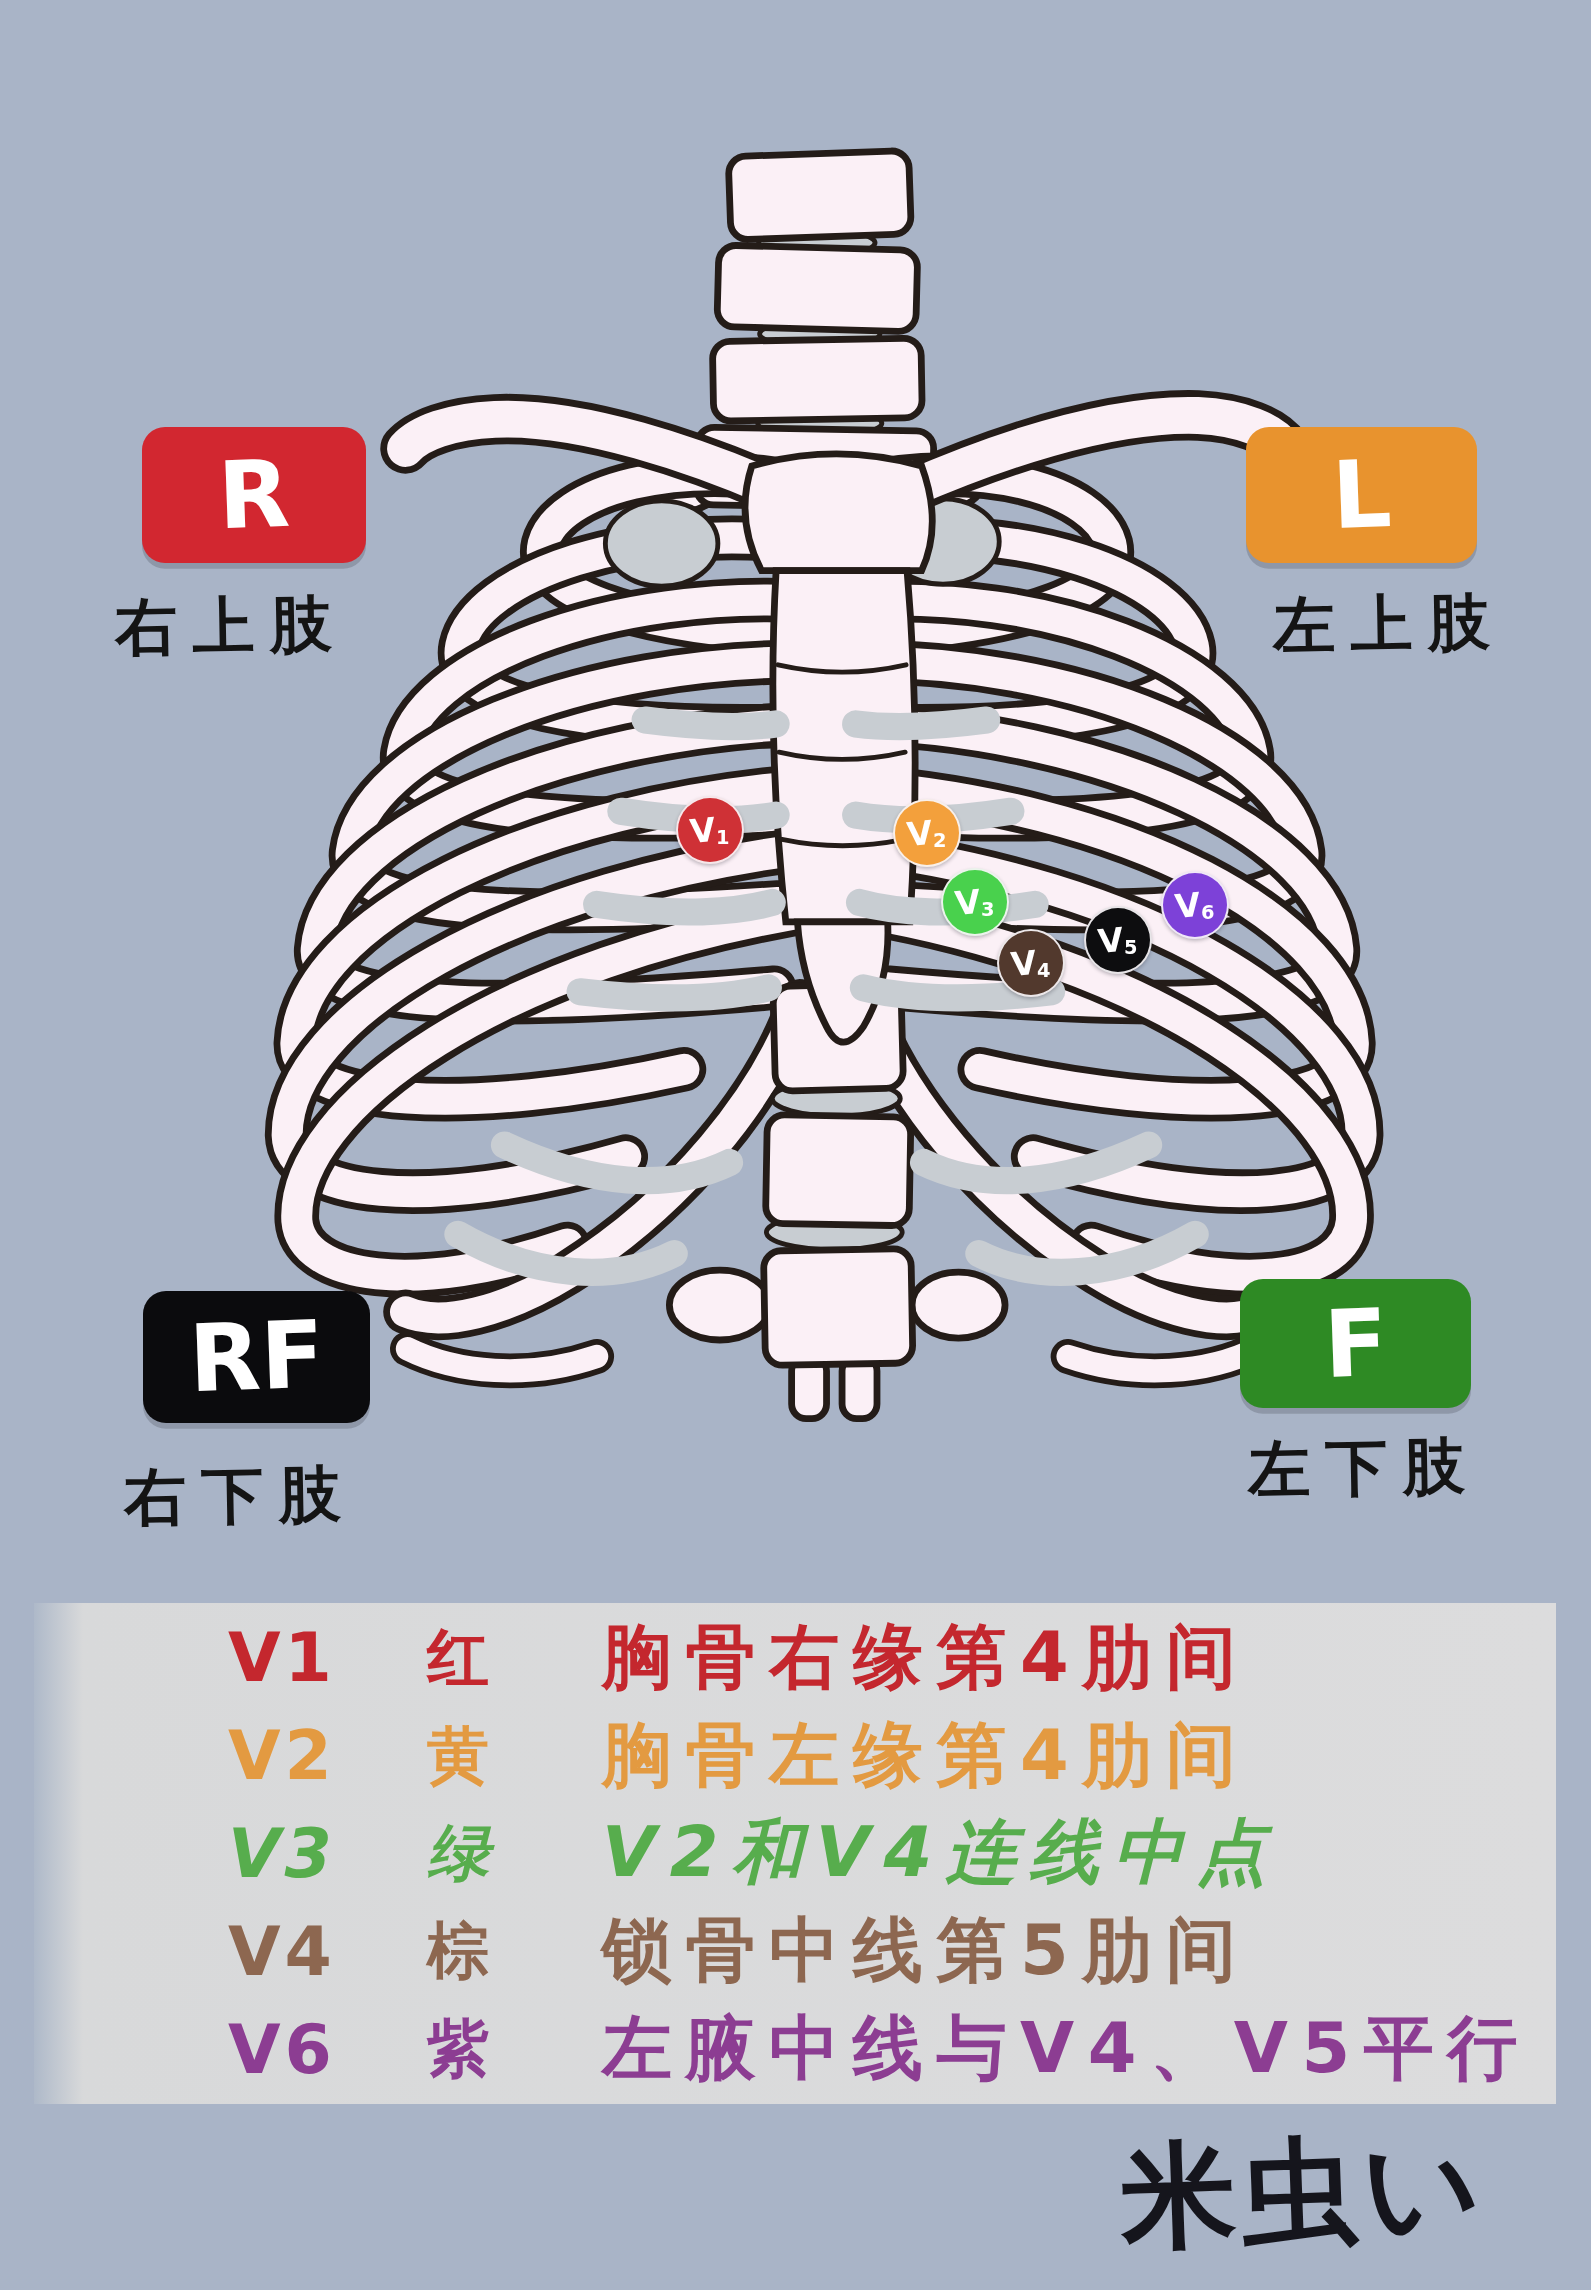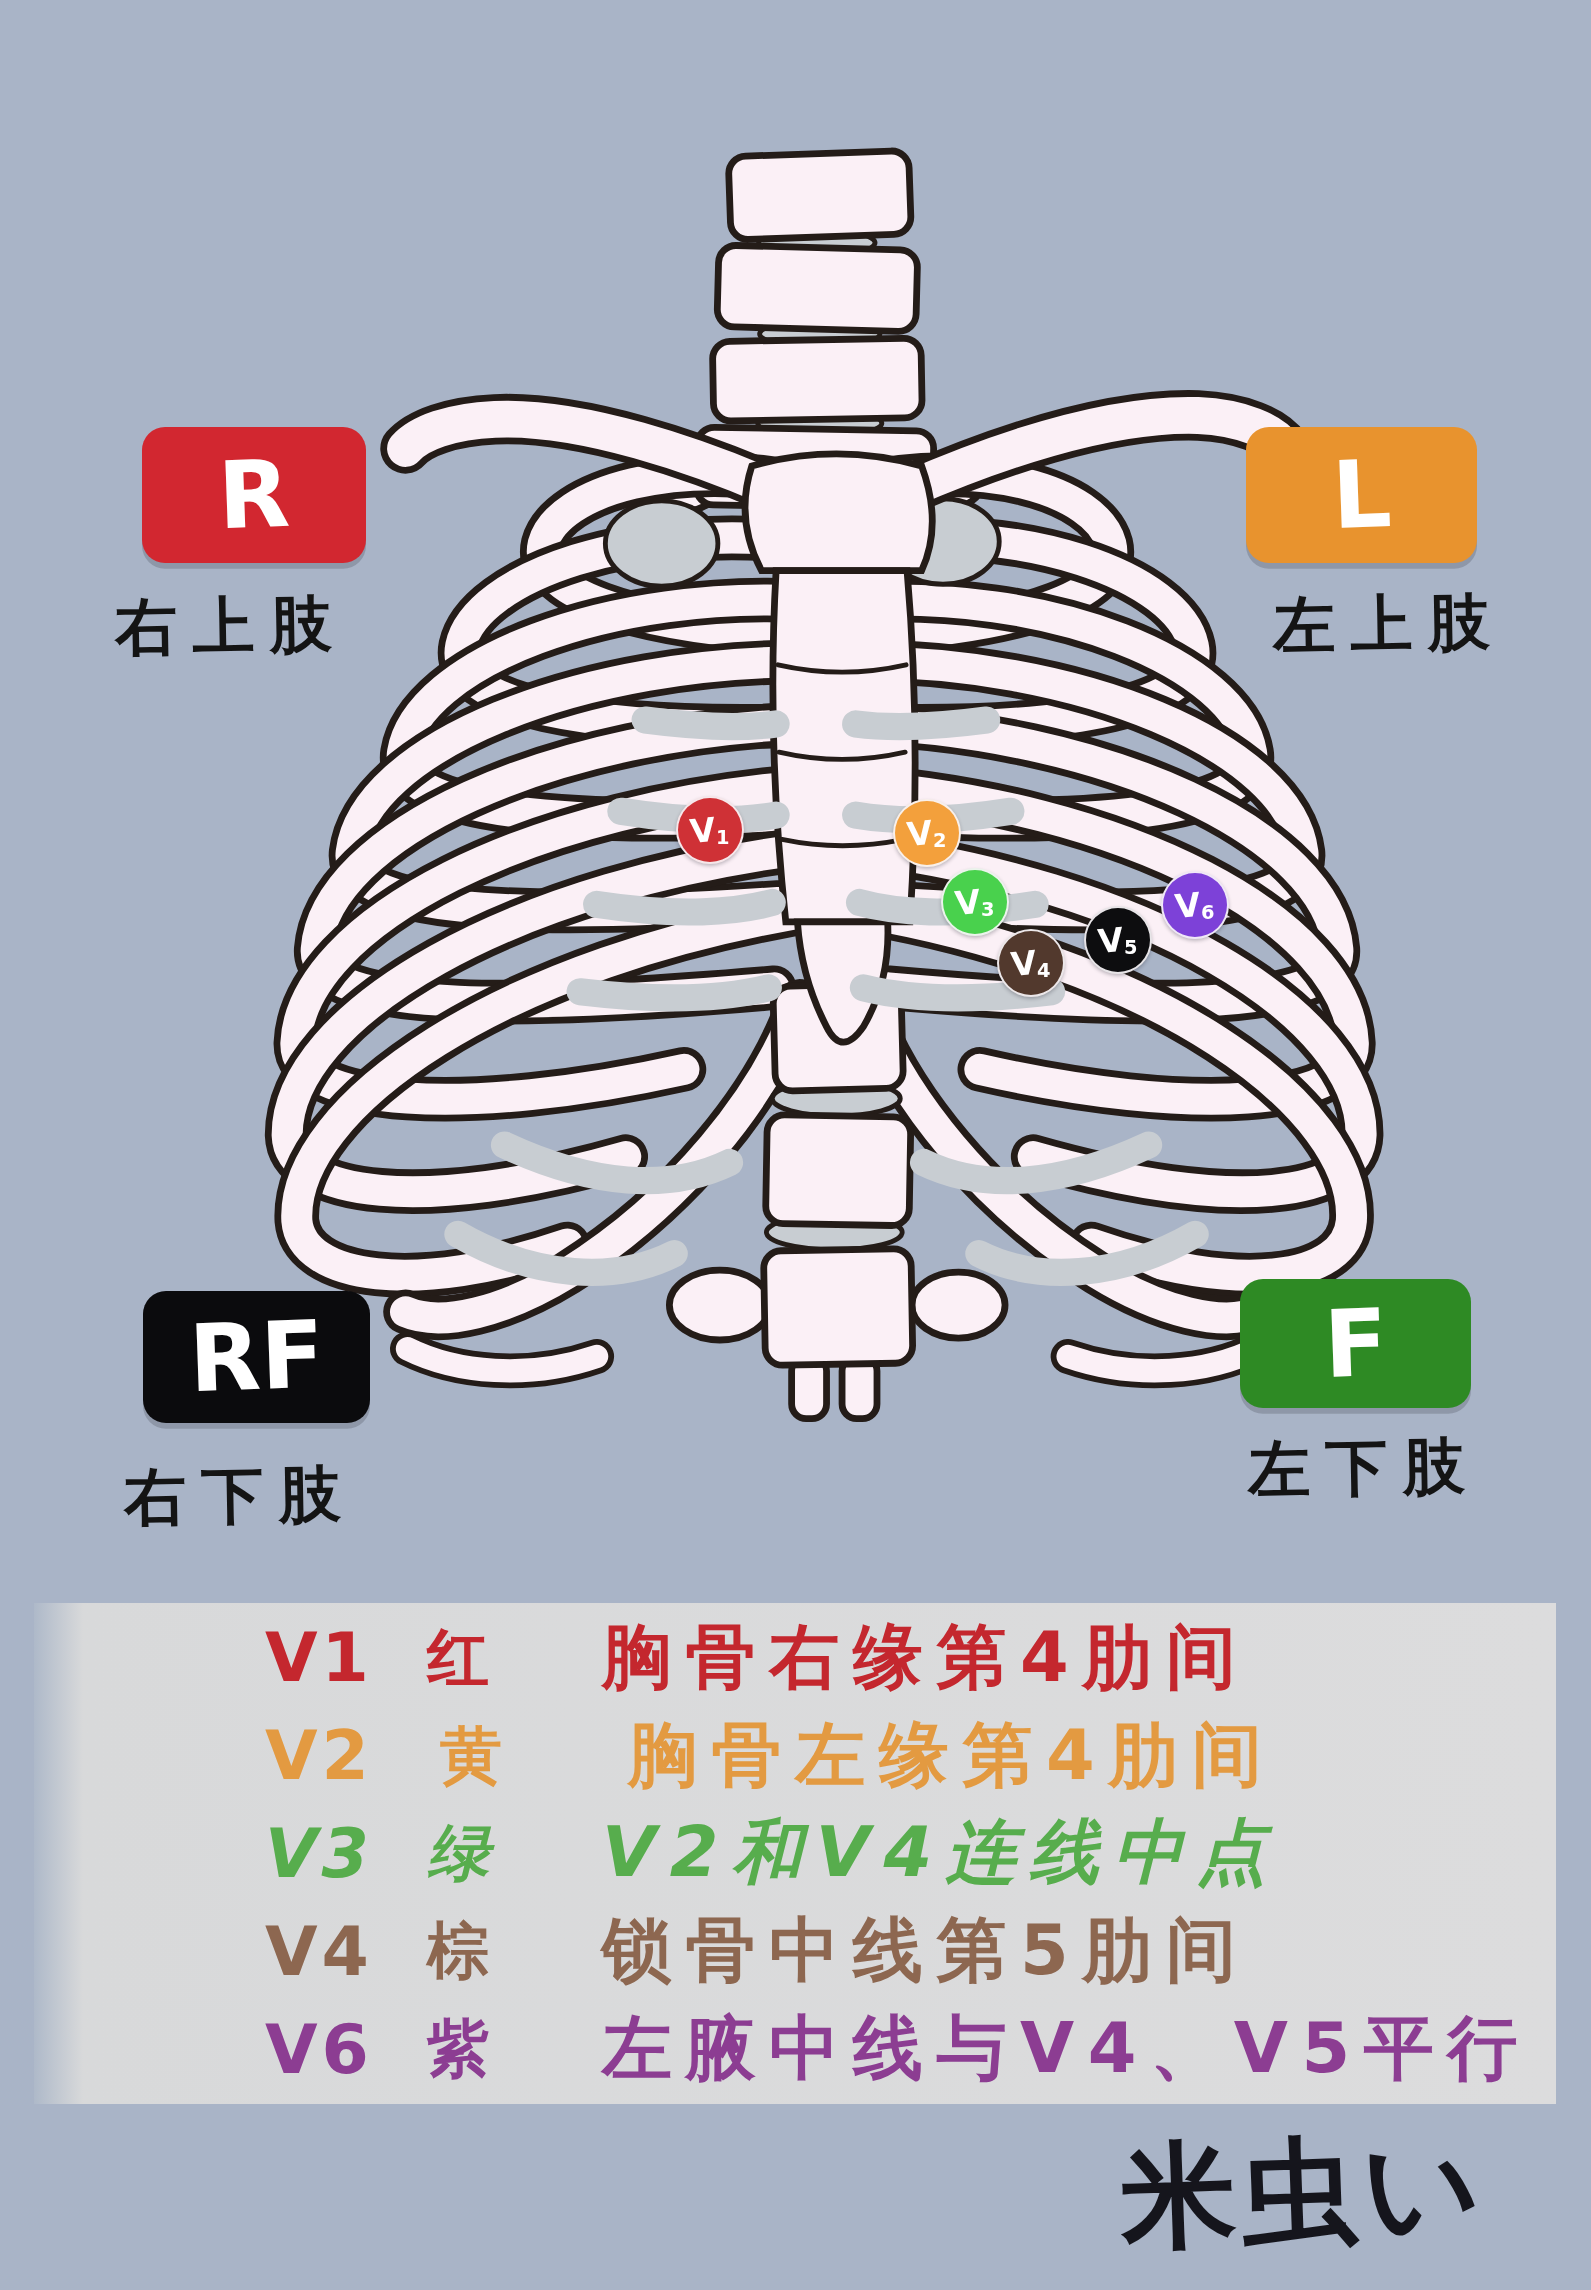--- a/index.html
+++ b/index.html
@@ -27,21 +27,21 @@
              border:2.9px solid rgba(250,246,250,.92);display:flex;align-items:center;justify-content:center;
              color:#fff;box-shadow:0 1.9px 3.9px rgba(20,20,30,.25);}
   .electrode .lt{font-size:33px;font-weight:700;transform:rotate(-6deg);}
   .electrode .nm{font-size:19.4px;font-weight:700;margin-top:15.5px;}
   
   .legend{position:absolute;left:34px;top:1603px;width:1522px;height:501px;
           background:linear-gradient(90deg,#aeb9c9 0px,#d8d9da 49px,#dcdcdd 100%);
           display:flex;flex-direction:column;justify-content:space-around;padding:5.8px 0;box-sizing:border-box;}
   .legend-row{display:grid;grid-template-columns:199px 175px 1fr;align-items:center;padding-left:194px;
               font-weight:700;}
-  .legend-lead{font-size:68px;letter-spacing:3.9px;margin-left:37px;}
+  .legend-lead{font-size:68px;letter-spacing:3.9px;}
   .legend-color{font-size:62px;}
   .legend-desc{font-size:70px;letter-spacing:13.6px;white-space:nowrap;}
   .signature{position:absolute;left:1121px;top:2115px;font-size:115px;font-weight:800;color:#15151c;
              letter-spacing:5.8px;transform:rotate(-2deg);white-space:nowrap;}
 </style>
 </head>
 <body>
 
 <div class="stage">
 
@@ -199,21 +199,21 @@
     <span class="lt">V</span>
       <span class="nm">6</span>
   </div>
 
   <div class="legend">
     <div class="legend-row" style="color: rgb(196, 39, 46);">
       <span class="legend-lead">V1</span>
       <span class="legend-color">红</span>
       <span class="legend-desc">胸骨右缘第4肋间</span>
     </div>
-    <div class="legend-row" style="color: rgb(227, 154, 65); gap: 13px;">
+    <div class="legend-row" style="color: rgb(227, 154, 65);">
       <span class="legend-lead">V2</span>
       <span class="legend-color">黄</span>
       <span class="legend-desc">胸骨左缘第4肋间</span>
     </div>
     <div class="legend-row" style="color: rgb(87, 173, 77); font-style: italic;">
       <span class="legend-lead">V3</span>
       <span class="legend-color">绿</span>
       <span class="legend-desc">V2和V4连线中点</span>
     </div>
     <div class="legend-row" style="color: rgb(141, 103, 80);">

